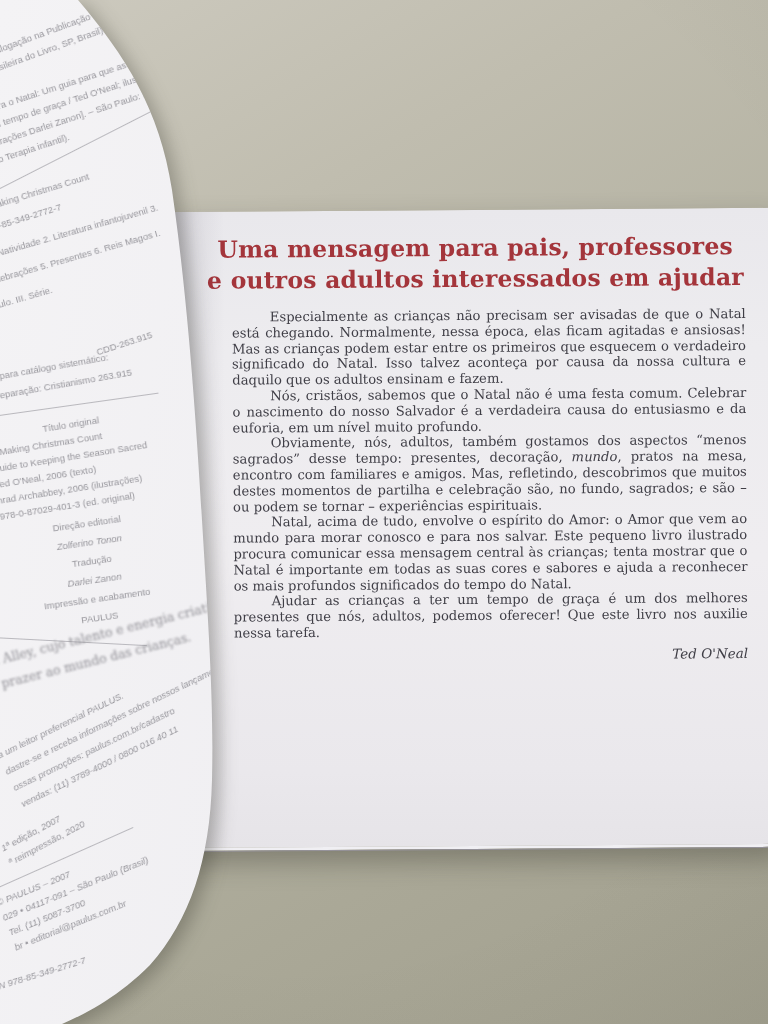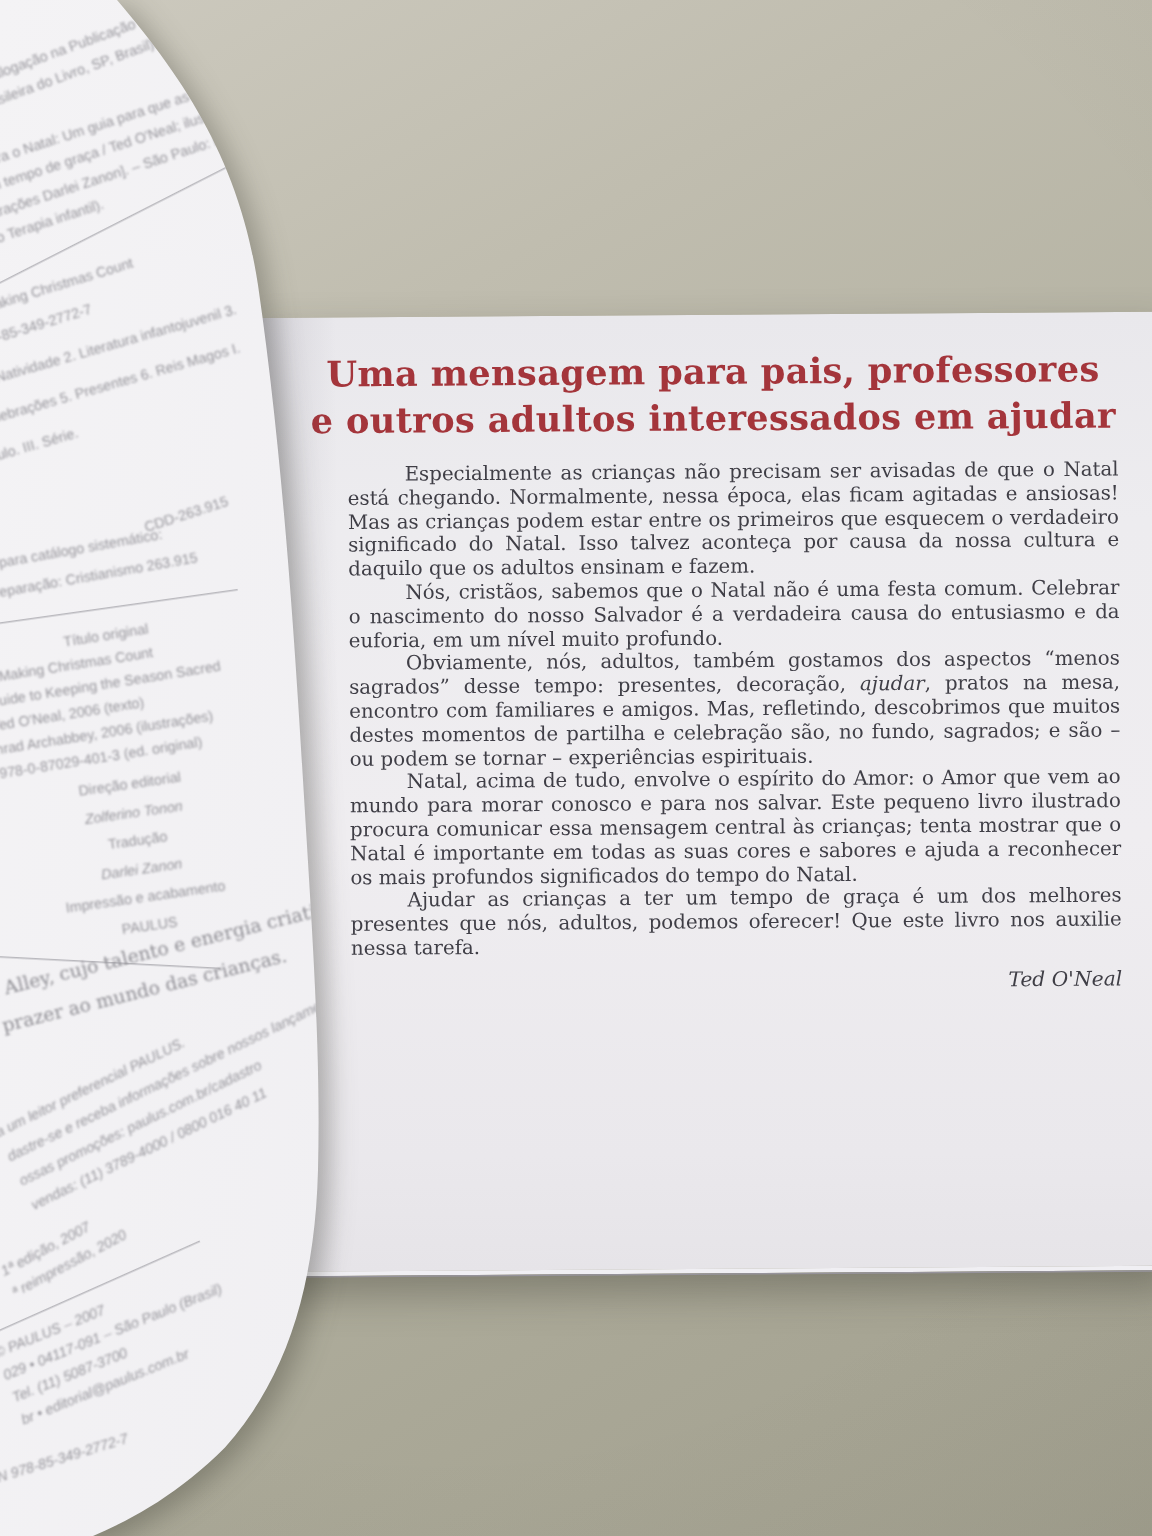--- a/index.html
+++ b/index.html
@@ -58,21 +58,21 @@
 <div id="canvas">
 
   <div class="right-page">
     <div class="page-title">
       <div>Uma mensagem para pais, professores</div>
       <div>e outros adultos interessados em ajudar</div>
     </div>
     <div class="page-body">
       <p>Especialmente as crianças não precisam ser avisadas de que o Natal está chegando. Normalmente, nessa época, elas ficam agitadas e ansiosas! Mas as crianças podem estar entre os primeiros que esquecem o verdadeiro significado do Natal. Isso talvez aconteça por causa da nossa cultura e daquilo que os adultos ensinam e fazem.</p>
       <p>Nós, cristãos, sabemos que o Natal não é uma festa comum. Celebrar o nascimento do nosso Salvador é a verdadeira causa do entusiasmo e da euforia, em um nível muito profundo.</p>
-      <p><span>Obviamente, nós, adultos, também gostamos dos aspectos “menos sagrados” desse tempo: presentes, decoração, </span><em>ajudar</em><span>, pratos na mesa, encontro com familiares e amigos. Mas, refletindo, descobrimos que muitos destes momentos de partilha e celebração são, no fundo, sagrados; e são – ou podem se tornar – experiências espirituais.</span></p>
+      <p><span>Obviamente, nós, adultos, também gostamos dos aspectos “menos sagrados” desse tempo: presentes, decoração, </span><em>mundo</em><span>, pratos na mesa, encontro com familiares e amigos. Mas, refletindo, descobrimos que muitos destes momentos de partilha e celebração são, no fundo, sagrados; e são – ou podem se tornar – experiências espirituais.</span></p>
       <p>Natal, acima de tudo, envolve o espírito do Amor: o Amor que vem ao mundo para morar conosco e para nos salvar. Este pequeno livro ilustrado procura comunicar essa mensagem central às crianças; tenta mostrar que o Natal é importante em todas as suas cores e sabores e ajuda a reconhecer os mais profundos significados do tempo do Natal.</p>
       <p>Ajudar as crianças a ter um tempo de graça é um dos melhores presentes que nós, adultos, podemos oferecer! Que este livro nos auxilie nessa tarefa.</p>
     </div>
     <div class="signature">Ted O'Neal</div>
   </div>
 
   <div class="left-page-wrap">
   <div class="left-page">
 
     <div class="lp-block" style="left:-34px;top:52px;transform:rotate(-20deg);">

